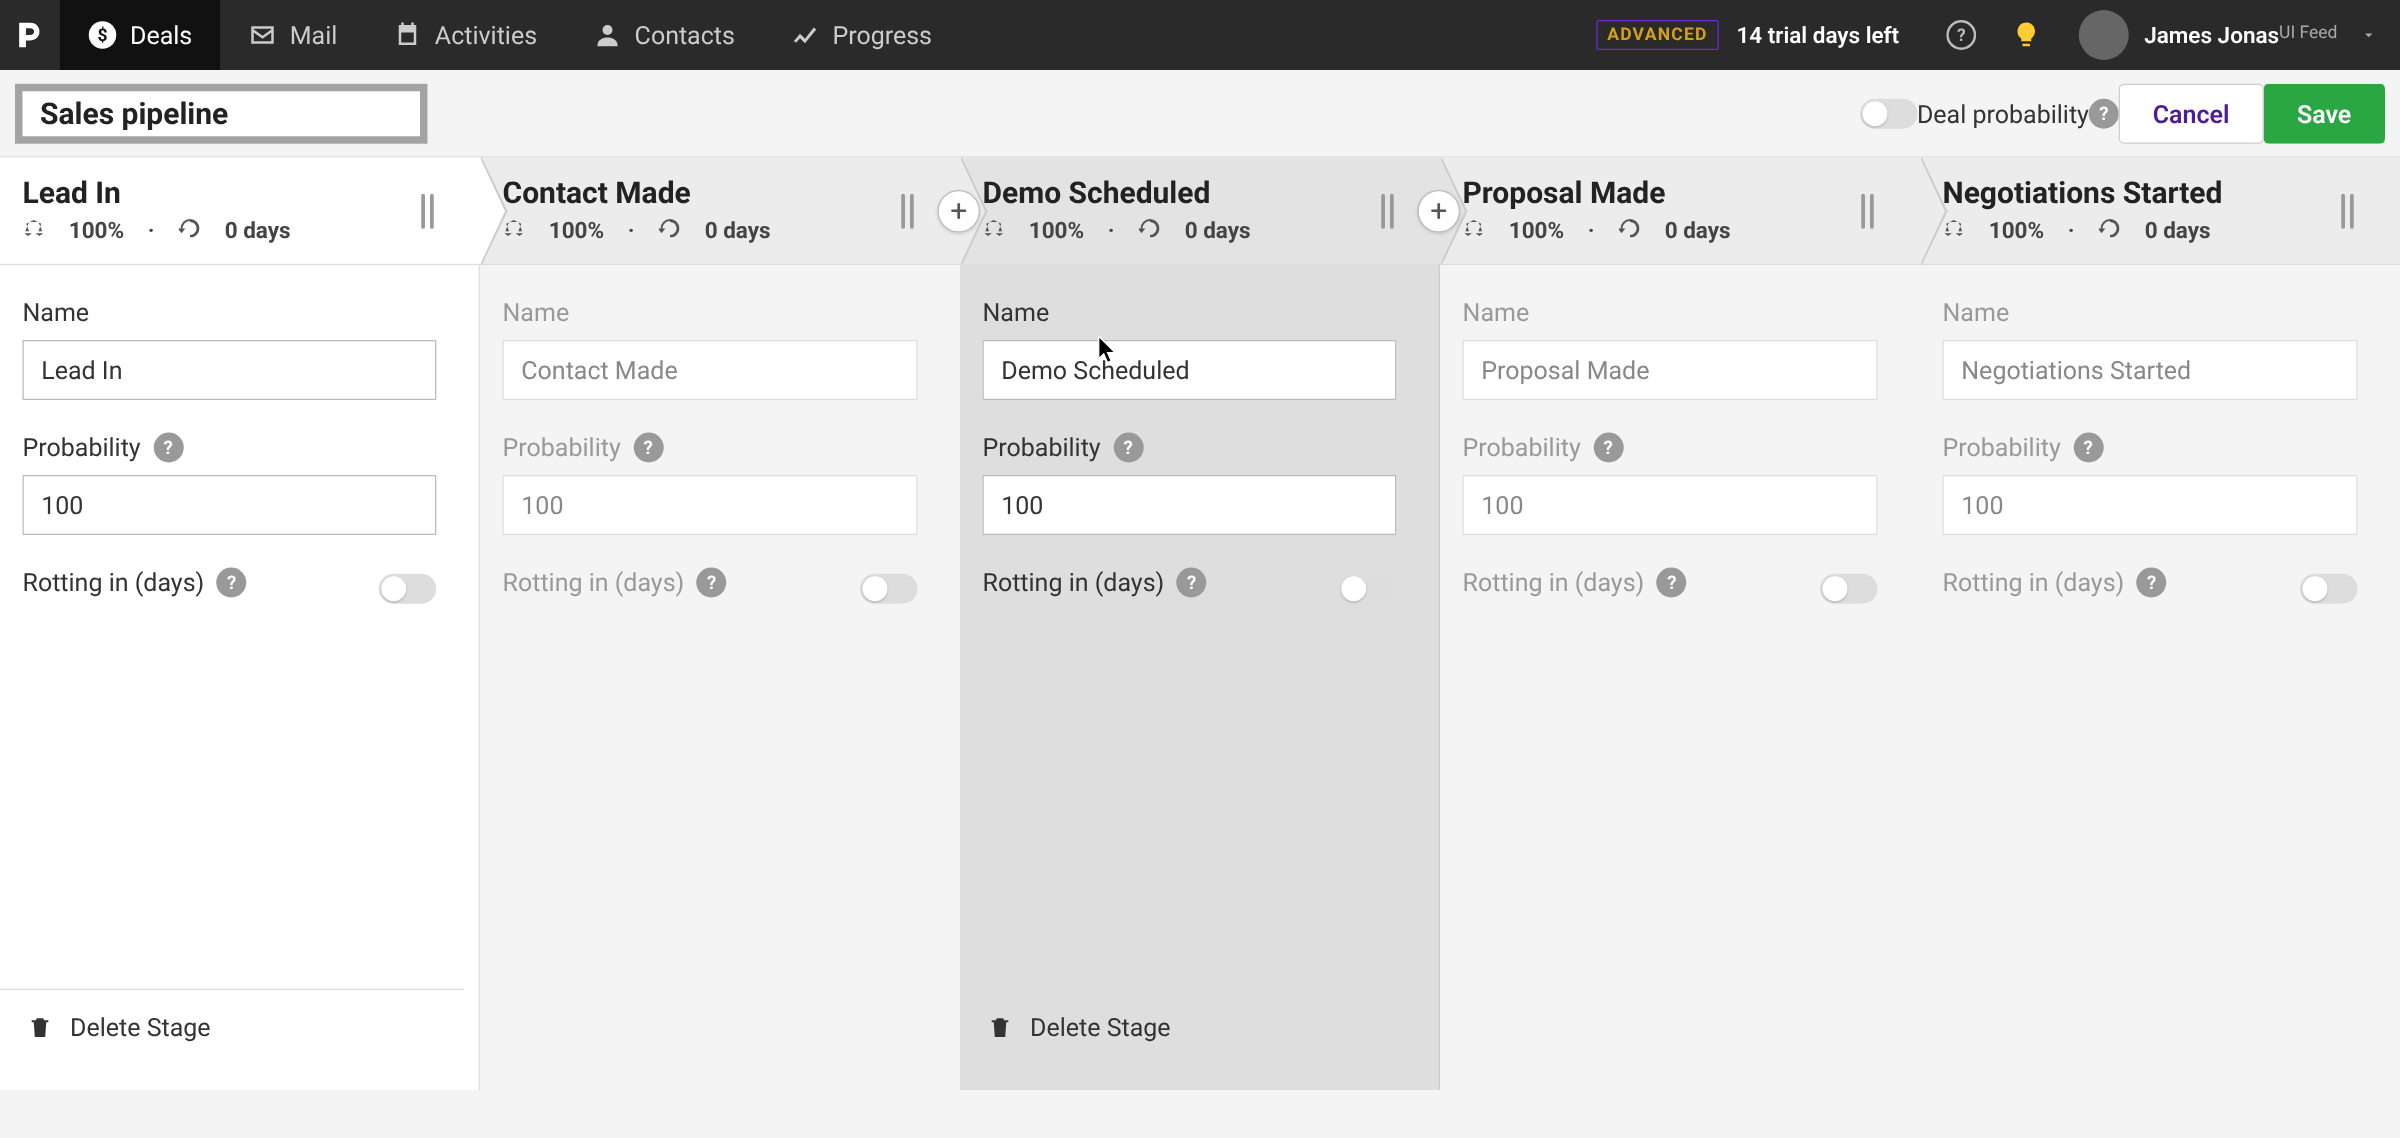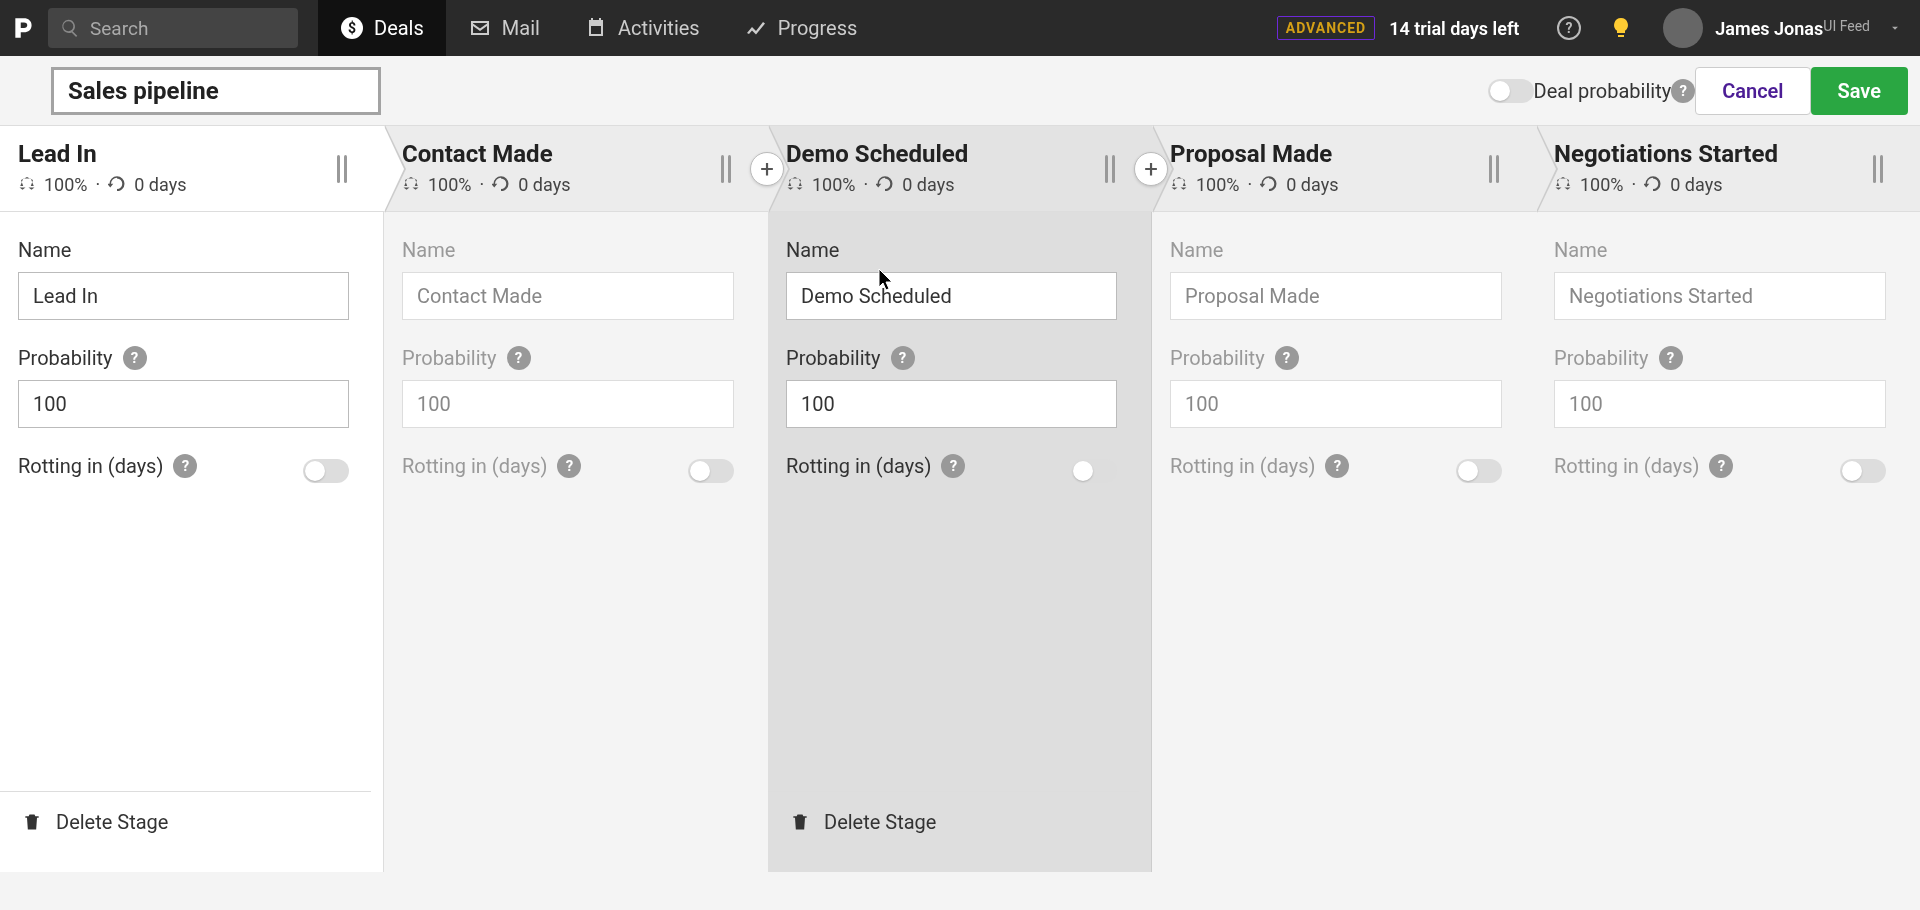--- a/index.html
+++ b/index.html
@@ -24,41 +24,41 @@
   .bulb svg { fill:#ffcc33; }
   .user-block { display:flex; align-items:center; margin-left:16px; margin-right:18px; cursor:pointer; }
   .avatar { width:40px; height:40px; border-radius:50%; background:#666; margin-right:12px; }
   .user-text { display:flex; flex-direction:row; }
   .user-name { color:#fff; font-size:18px; font-weight:600; }
   .user-sub { color:#aaa; font-size:14px; }
   .chev { margin-left:18px; }
 
   
   .toolbar { height:70px; display:flex; align-items:center; padding:0 12px; border-bottom:1px solid #ddd; background:#f4f4f4; }
-  .pipeline-name { width:330px; height:48px; border:3px solid #a3a3a3; background:#fff; font-size:24px; font-weight:700; padding:0 14px; color:#222;margin-left:39px; }
+  .pipeline-name { width:330px; height:48px; border:6px solid #a3a3a3; background:#fff; font-size:24px; font-weight:700; padding:0 14px; color:#222; }
   .toolbar-right { margin-left:auto; display:flex; align-items:center; }
   .toggle { width:46px; height:24px; border-radius:12px; background:#ddd; position:relative; cursor:pointer; }
   .toggle::after { content:""; position:absolute; width:20px; height:20px; background:#fff; border-radius:50%; top:2px; left:2px; box-shadow:0 1px 2px rgba(0,0,0,0.2); }
   .deal-prob-label { font-size:20px; color:#333; }
   .help-circle { width:24px; height:24px; border-radius:50%; background:#999; color:#fff; display:flex; align-items:center; justify-content:center; font-size:15px; font-weight:700; cursor:pointer; flex-shrink:0; }
   .btn { height:48px; padding:0 26px; border-radius:4px; font-size:20px; font-weight:600; cursor:pointer; border:1px solid transparent; }
   .btn-cancel { background:#fff; border-color:#ccc; color:#4c1d95; }
   .btn-save { background:#2aa742; color:#fff; }
 
   
   .stages-row { display:flex; height:86px; border-bottom:1px solid #ddd; position:relative; }
   .stage-head { width:404px; padding:14px 18px 10px 18px; position:relative; background:#ececec; }
   .stage-head.active { background:#fff; }
   .stage-head.highlight { background:#e3e3e3; }
   .stage-head::after { content:""; position:absolute; right:-20px; top:0; width:0; height:0; border-top:43px solid transparent; border-bottom:43px solid transparent; border-left:20px solid #ececec; z-index:2; }
   .stage-head.active::after { border-left-color:#fff; }
   .stage-head.highlight::after { border-left-color:#e3e3e3; }
   .stage-head::before { content:""; position:absolute; right:-22px; top:-1px; width:0; height:0; border-top:44px solid transparent; border-bottom:44px solid transparent; border-left:21px solid #ccc; z-index:1; }
   .stage-title { font-size:24px; font-weight:700; color:#222; margin-bottom:6px; }
-  .stage-meta { display:flex; align-items:flex-start; gap:8px; font-size:18px; color:#444; }
+  .stage-meta { display:flex; align-items:flex-start; gap:19px; font-size:18px; color:#444;font-weight:bold; }
   .stage-meta svg { width:18px; height:16px; fill:#555; }
   .gripper { position:absolute; right:32px; top:0; bottom:0; display:flex; align-items:center; justify-content:center; width:20px; color:#888; z-index:3; cursor:grab;}
   .gripper-lines { display:flex; gap:4px; }
   .gripper-lines span { width:3px; height:28px; background:#999; border-radius:2px; }
   .add-btn { position:absolute; left:-18px; top:50%; transform:translateY(-50%); width:34px; height:34px; border-radius:50%; background:#fff; border:1px solid #bbb; box-shadow:0 1px 3px rgba(0,0,0,0.15); display:flex; align-items:center; justify-content:center; font-size:24px; color:#555; z-index:5; cursor:pointer; }
 
   
   .bodies-row { display:flex; }
   .stage-body { width:404px; padding:26px 34px 20px 18px; height:660px; display:flex; flex-direction:column; position:relative; }
   .stage-body.active { background:#fff; border-right:1px solid #ddd; }
@@ -79,44 +79,45 @@
 </style>
 </head>
 <body>
 
 <div class="topnav">
   <div class="logo">
     <svg viewBox="0 0 24 24">
         <path d="M4 3h8c4 0 7 2.5 7 6.5S16 16 12 16H9v5H4V3zm5 4v5h3c2 0 3-1 3-2.5S14 7 12 7H9z"></path>
       </svg>
   </div>
-  <div class="search-box">
-    <svg viewBox="0 0 24 24">
-        <path d="M10 2a8 8 0 015.3 13.9l5.4 5.4-1.4 1.4-5.4-5.4A8 8 0 1110 2zm0 2a6 6 0 100 12 6 6 0 000-12z"></path>
-      </svg>
-    <span>Search</span>
-  </div>
   <div class="nav-item active">
     <svg viewBox="0 0 24 24">
         <circle cx="12" cy="12" r="11" fill="#fff"></circle>
         <text x="12" y="17" text-anchor="middle" font-size="14" font-weight="700" fill="#111">$</text>
       </svg>
     <span>Deals</span>
   </div>
   <div class="nav-item">
     <svg viewBox="0 0 24 24">
         <path d="M3 5h18v14H3V5zm2 2v.5l7 5 7-5V7H5zm0 3v7h14v-7l-7 5-7-5z"></path>
       </svg>
     <span>Mail</span>
   </div>
   <div class="nav-item">
     <svg viewBox="0 0 24 24">
         <path d="M5 4h2V2h2v2h6V2h2v2h2v16H5V4zm2 6v8h10v-8H7z"></path>
       </svg>
     <span>Activities</span>
+  </div>
+  <div class="nav-item">
+    <svg viewBox="0 0 24 24">
+        <circle cx="12" cy="8" r="4"></circle>
+        <path d="M4 20c0-4 4-6 8-6s8 2 8 6v1H4v-1z"></path>
+      </svg>
+    <span>Contacts</span>
   </div>
   <div class="nav-item">
     <svg viewBox="0 0 24 24">
         <path d="M3 17l5-6 4 4 7-9 2 1.5-9 11-4-4-3 3.5z"></path>
       </svg>
     <span>Progress</span>
   </div>
   <div class="spacer"></div>
   <div class="badge-adv">ADVANCED</div>
   <div class="trial">14 trial days left</div>

